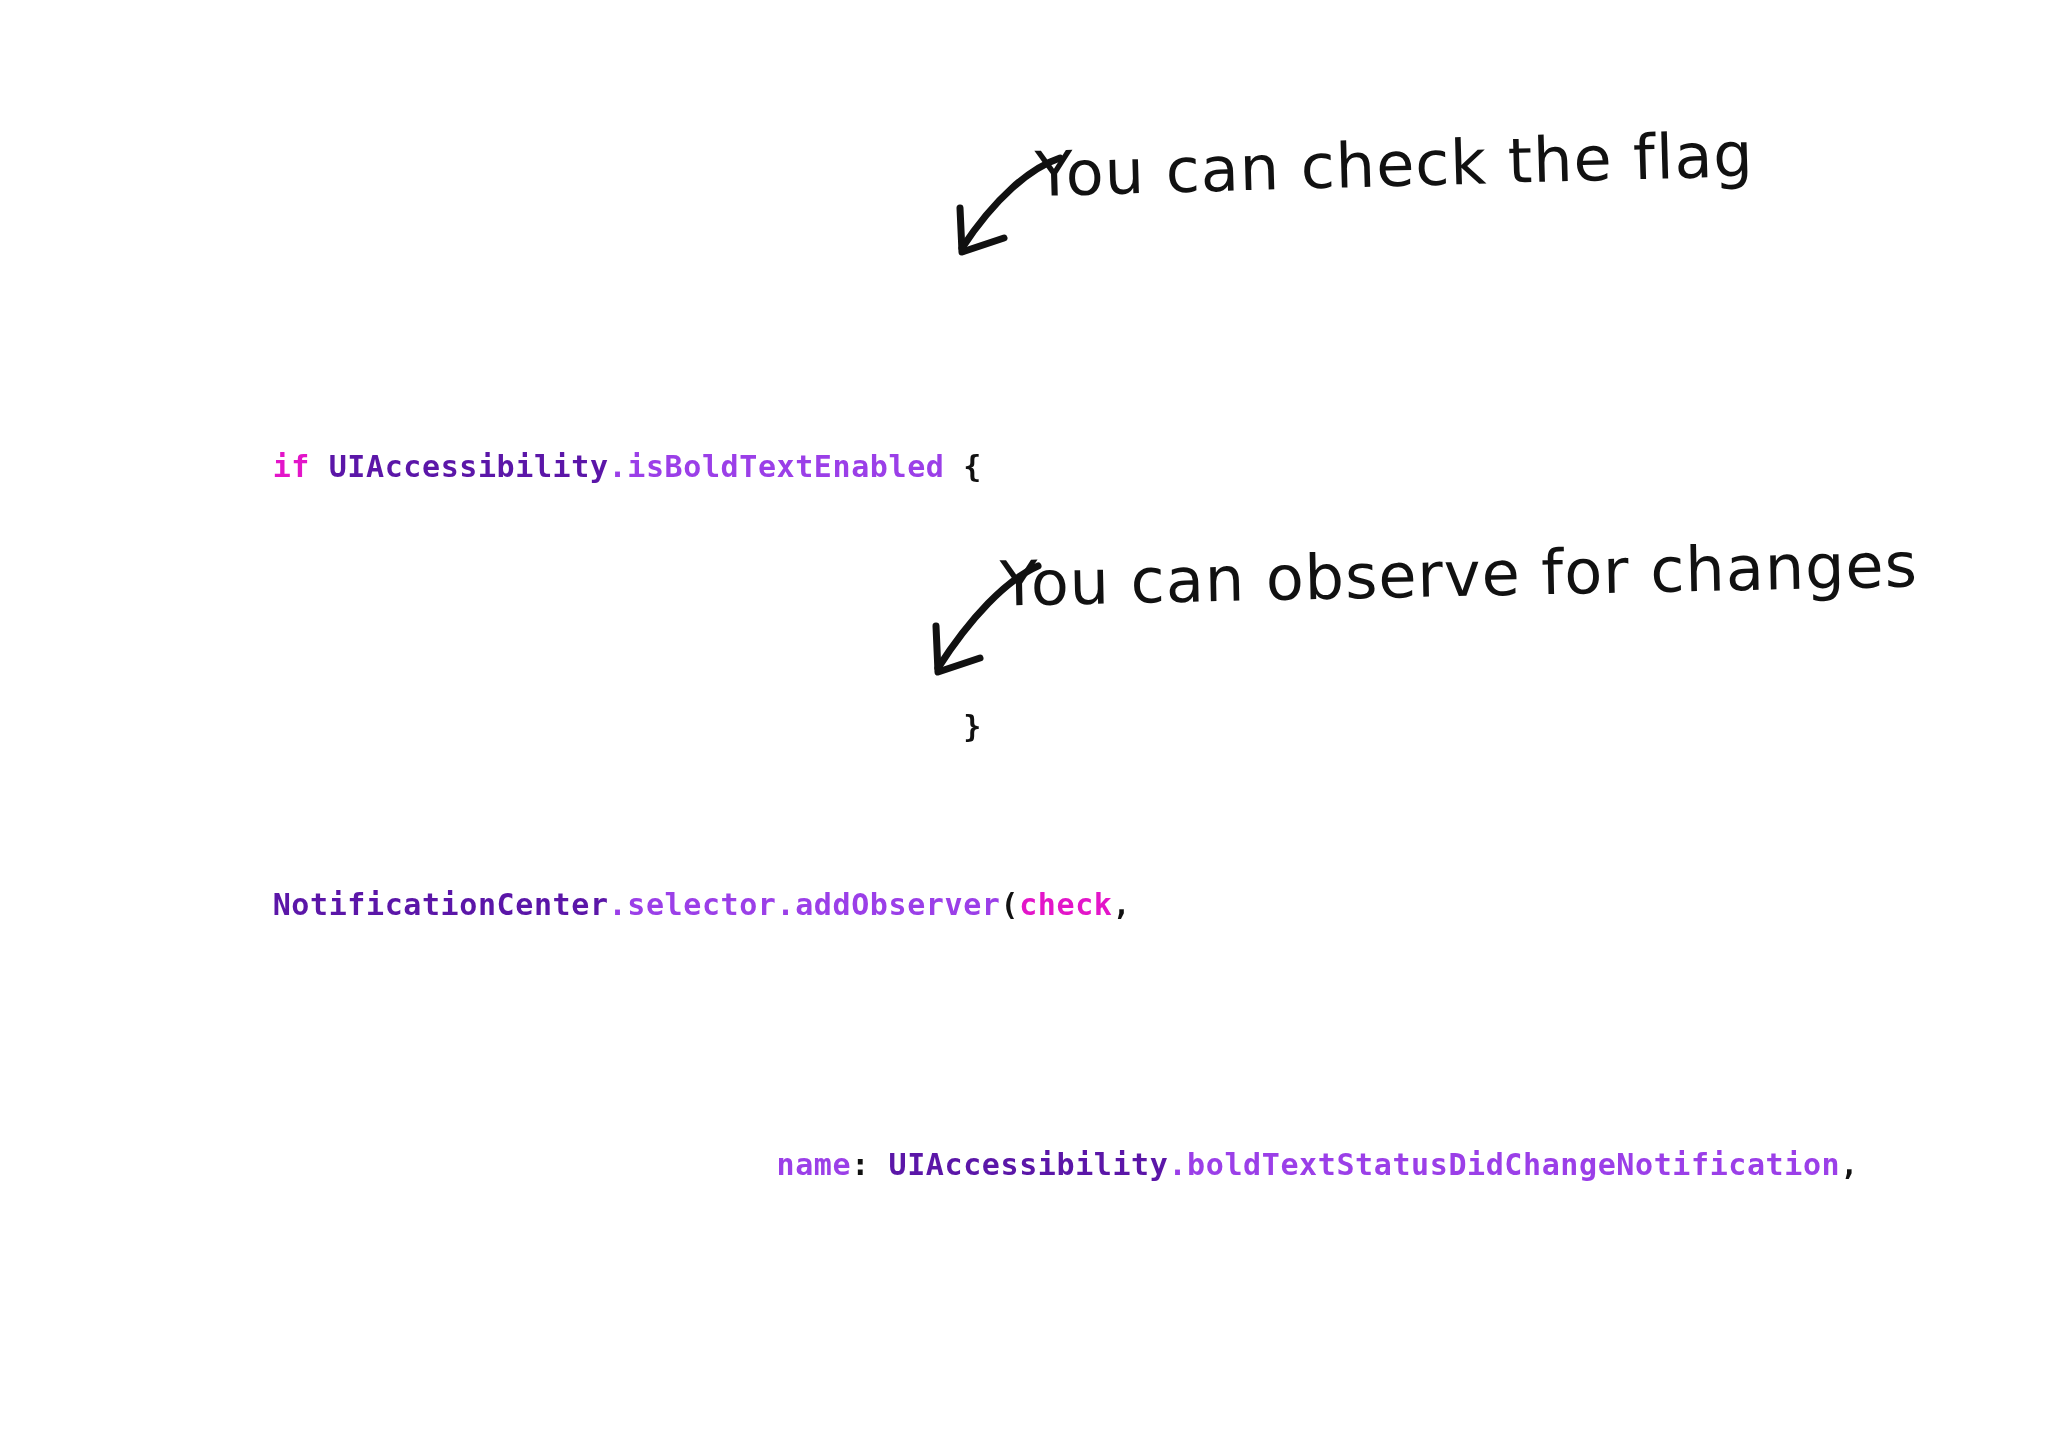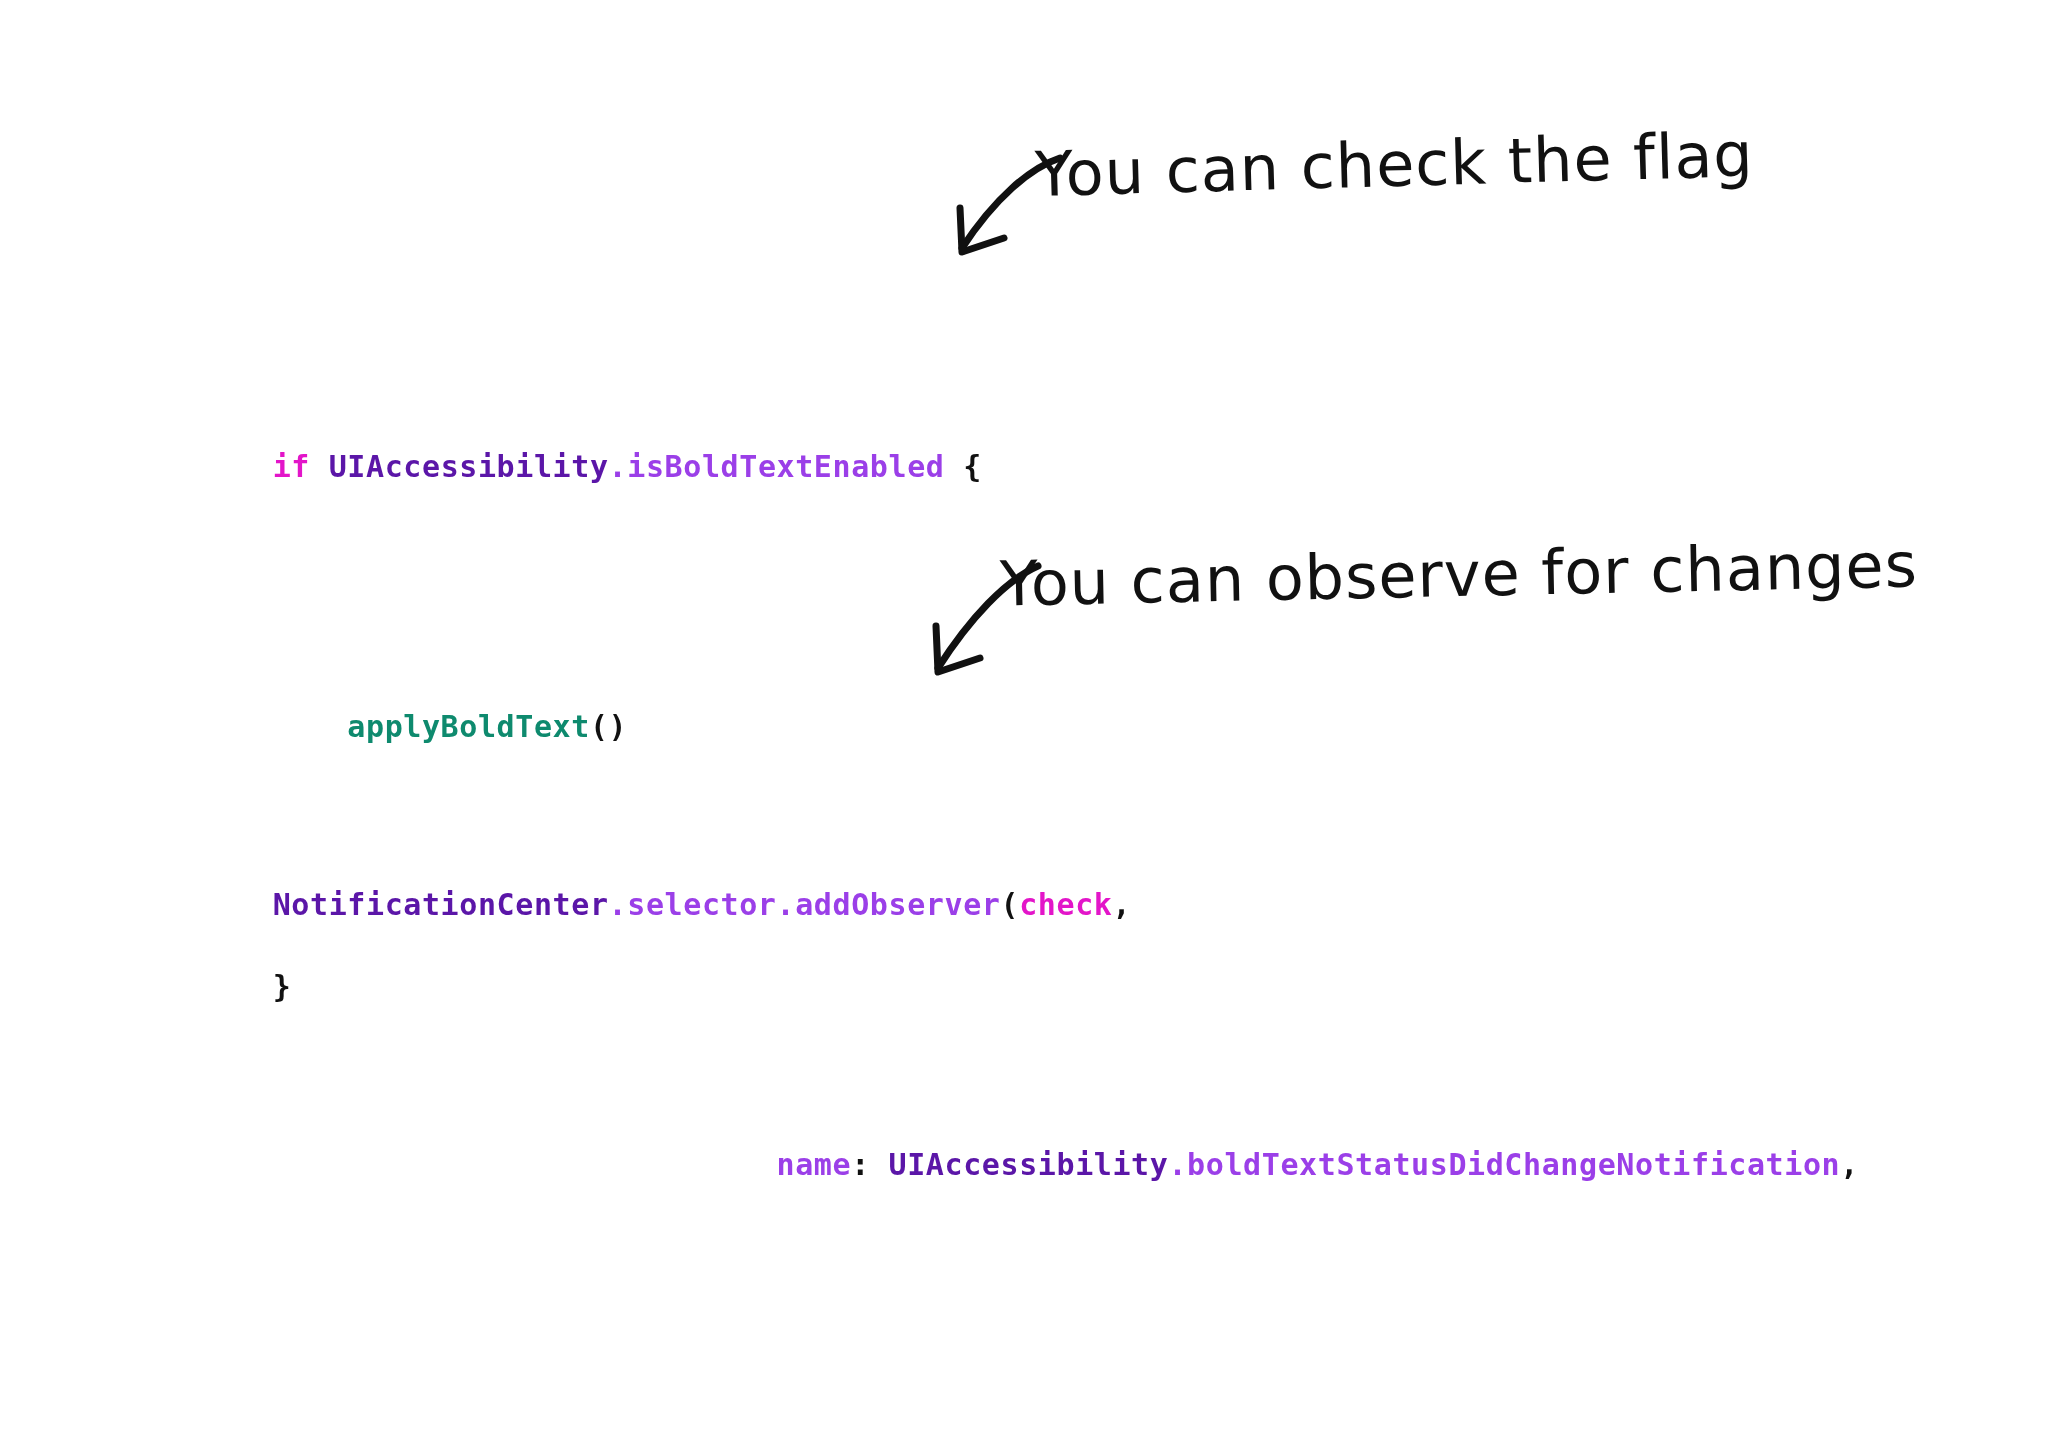--- a/index.html
+++ b/index.html
@@ -48,21 +48,21 @@
   
   .code-block {
     position: absolute;
     font-family: "DejaVu Sans Mono", monospace;
     font-size: 30px;
     font-weight: 700;
     line-height: 52px;
     white-space: pre;
     letter-spacing: 0.6px;
   }
-  #code-1 { left: 198px; top: 285px; }
+  #code-1 { left: 198px; top: 285px; text-align: right; }
   #code-2 { left: 198px; top: 723px; }
 
   .code-line { white-space: pre; }
 
   
   .t-kw    { color: #E315C9; }   
   .t-type  { color: #5B16A8; }   
   .t-prop  { color: #9B3FE8; }   
   .t-fn    { color: #0E8A6E; }   
   .t-punc  { color: #111111; }   
@@ -75,23 +75,20 @@
   <path d="M 62 102 L 60 58 M 62 102 L 104 88" stroke="#111111" stroke-width="7" fill="none" stroke-linecap="round" stroke-linejoin="round"></path>
 </svg>
 
 <div class="annotation" id="annot-1">You can check the flag</div>
 
 <div class="code-block" id="code-1">
   <div class="code-line">
     <span class="t-kw">if </span><span class="t-type">UIAccessibility</span><span class="t-prop">.isBoldTextEnabled</span><span class="t-punc"> {</span>
   </div>
   <div class="code-line">
-    <span class="t-punc">    </span><span class="t-fn">applyBoldText</span><span class="t-punc">()</span>
-  </div>
-  <div class="code-line">
     <span class="t-punc">}</span>
   </div>
 </div>
 
 <svg id="arrow-2" class="arrow-svg" width="180" height="150" viewBox="0 0 180 150">
   <path d="M 158 6 C 126 20, 90 58, 58 108" stroke="#111111" stroke-width="7" fill="none" stroke-linecap="round"></path>
   <path d="M 58 112 L 56 66 M 58 112 L 100 98" stroke="#111111" stroke-width="7" fill="none" stroke-linecap="round" stroke-linejoin="round"></path>
 </svg>
 
 <div class="annotation" id="annot-2">You can observe for changes</div>

